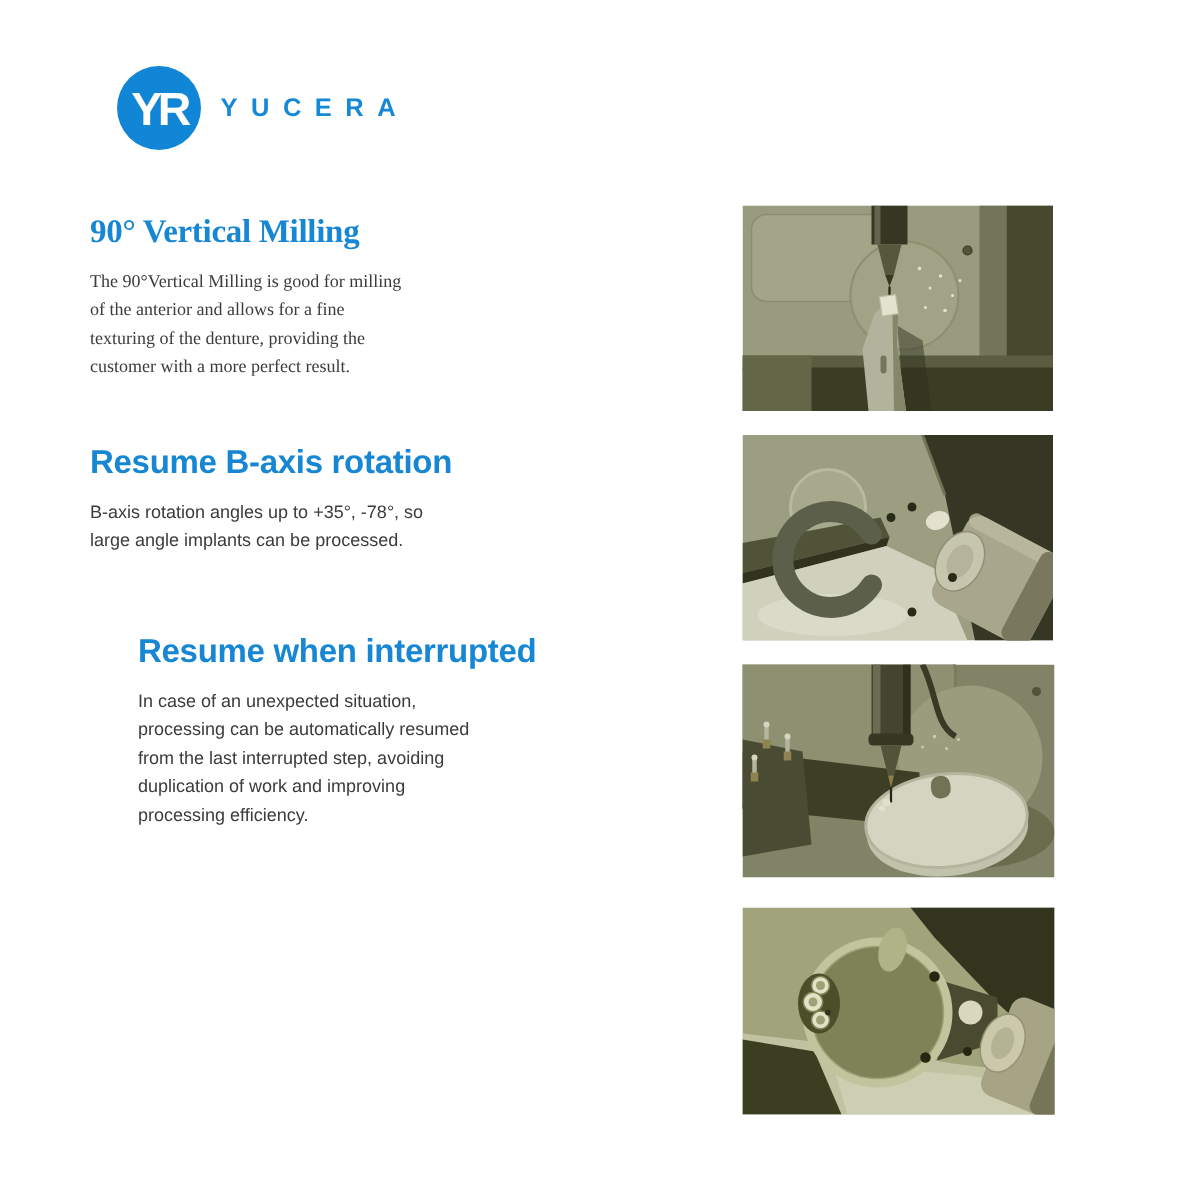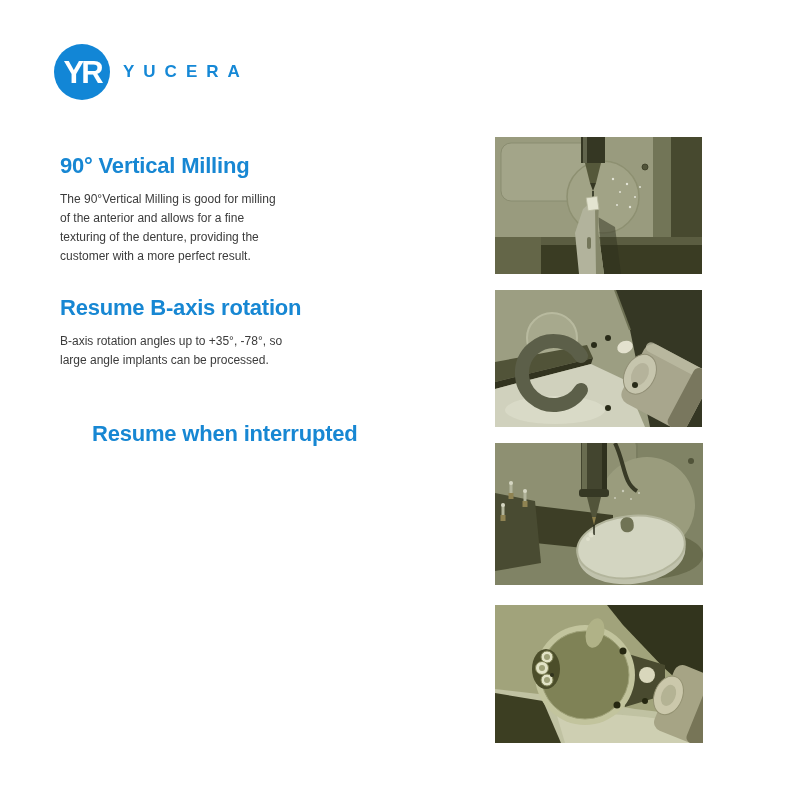--- a/index.html
+++ b/index.html
@@ -1,28 +1,28 @@
 <!DOCTYPE html>
 <html><head>
 <meta charset="utf-8">
 <style>
   html,body{margin:0;padding:0;background:#ffffff;}
   .page{
     position:relative;width:800px;height:800px;background:#ffffff;overflow:hidden;
     font-family:"Liberation Sans","DejaVu Sans",sans-serif;
   }
   
-  .logo{position:absolute;left:54px;top:44px;display:flex;align-items:center;gap:13px;}
+  .logo{position:absolute;left:78px;top:44px;display:flex;align-items:center;gap:13px;}
   .logo-mark{width:56px;height:56px;flex:0 0 auto;}
   .wordmark{color:#1588d6;font-size:17px;font-weight:bold;letter-spacing:9px;line-height:56px;}
   
   .section{position:absolute;left:60px;width:430px;}
   .heading{color:#1787d3;font-size:22px;font-weight:bold;line-height:26px;margin:0 0 11px 0;letter-spacing:-0.2px;}
   .body{color:#3b3b3b;font-size:12px;line-height:19px;margin:0;white-space:pre-line;}
-  .s1{top:153px;} .s2{top:295px;} .s3{top:421px;margin-left:32px;} .s4{top:608px;}
+  .s1{top:141px;font-family:Liberation Serif, serif;} .s2{top:295px;} .s3{top:421px;margin-left:32px;} .s4{top:608px;}
   .s4 .heading{letter-spacing:-0.5px;margin-bottom:16px;}
   
   .photo{position:absolute;left:495px;margin:0;padding:0;}
   .p1{top:137px;width:207px;height:137px;}
   .p2{top:290px;width:207px;height:137px;}
   .p3{top:443px;width:208px;height:142px;}
   .p4{top:605px;width:208px;height:138px;}
   .photo svg{display:block;width:100%;height:100%;}
 </style>
 </head>
@@ -47,20 +47,25 @@
   </div>
 
   <div class="section s2">
     <h2 class="heading">Resume B-axis rotation</h2>
     <p class="body">B-axis rotation angles up to +35°, -78°, so
 large angle implants can be processed.</p>
   </div>
 
   <div class="section s3">
     <h2 class="heading">Resume when interrupted</h2>
+    <p class="body">In case of an unexpected situation,
+processing can be automatically resumed
+from the last interrupted step, avoiding
+duplication of work and improving
+processing efficiency.</p>
   </div>
 
   <div class="section s4">
   </div>
 
   <figure class="photo p1" role="img" aria-label="Vertical milling spindle cutting a clamped disc">
     <svg viewBox="0 0 207 137" preserveAspectRatio="none">
       <rect x="0" y="0" width="207" height="137" fill="#979a82"></rect>
       <rect x="158" y="0" width="18" height="110" fill="#6d7057"></rect>
       <rect x="176" y="0" width="31" height="110" fill="#3e402c"></rect>

